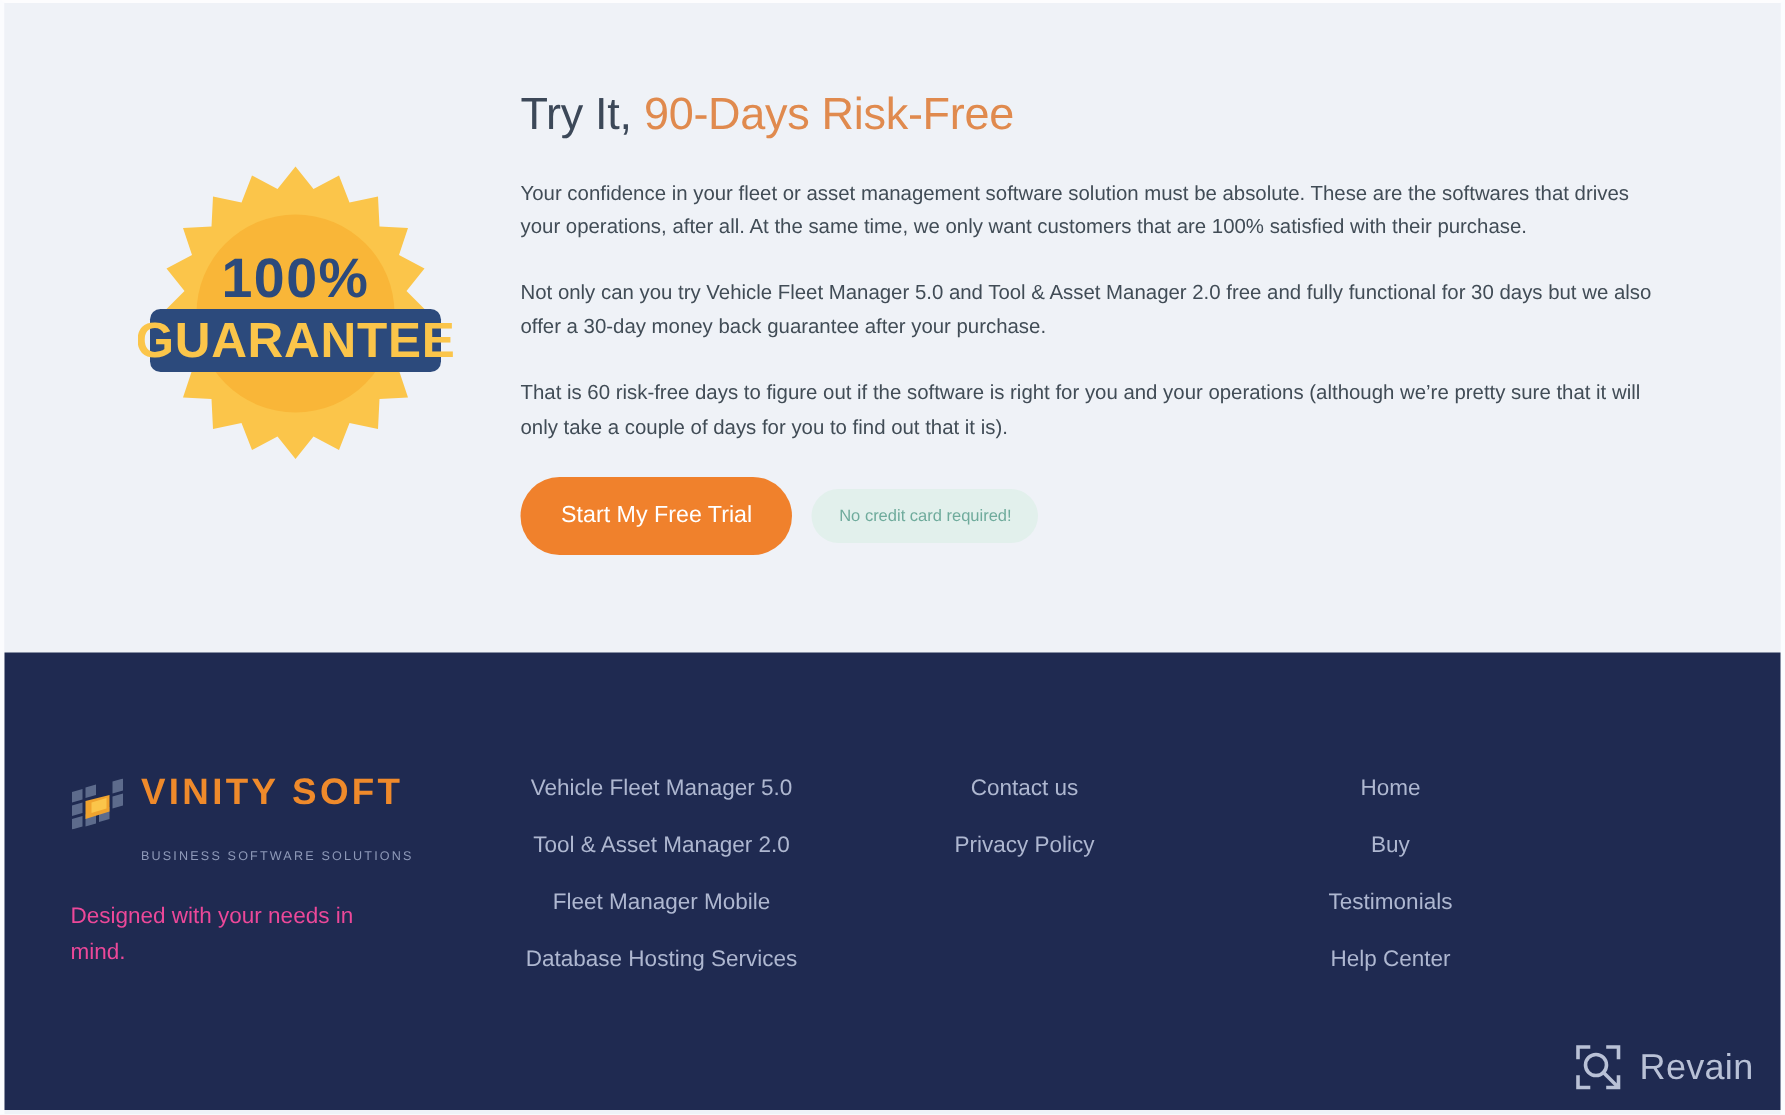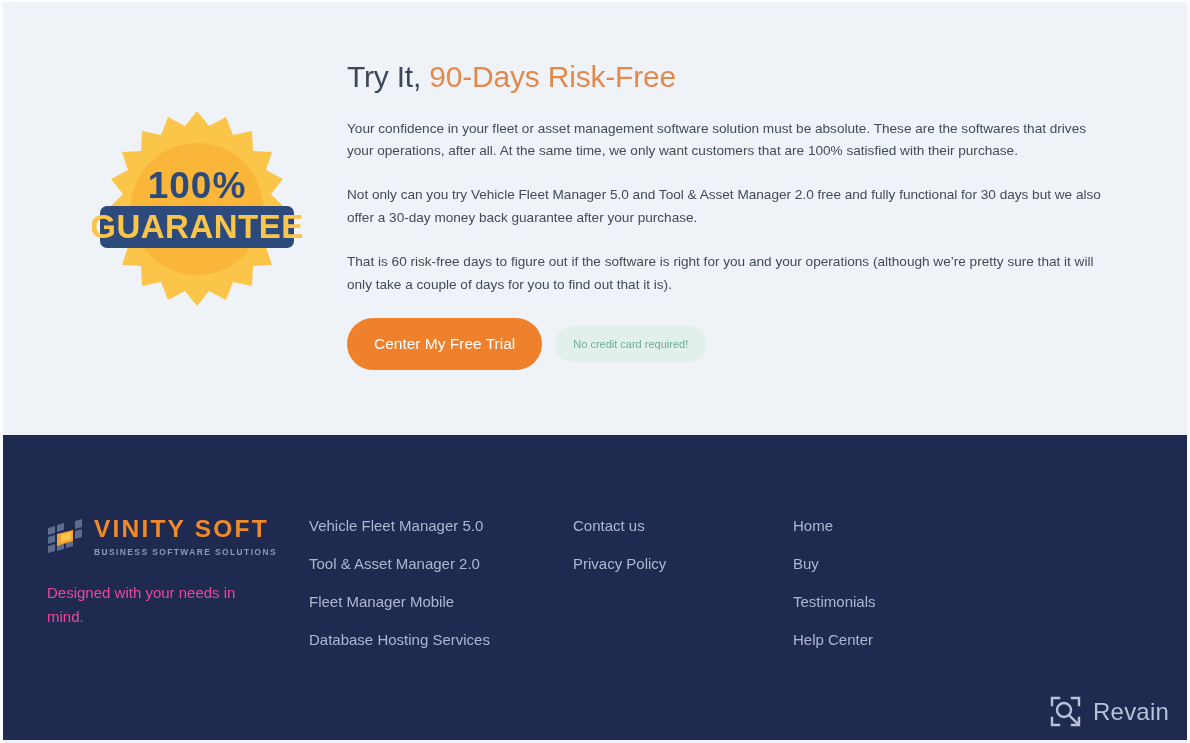--- a/index.html
+++ b/index.html
@@ -127,36 +127,36 @@
   .logo-word {
     font-size: 24.5px;
     font-weight: 700;
     color: #ef8a2b;
     letter-spacing: 2.2px;
     line-height: 1;
     font-family: "Liberation Sans", sans-serif;
   }
   .logo-tagline {
     font-size: 8.4px;
-    font-weight: 700;
+    font-weight: 400;
     color: #8e99b8;
     letter-spacing: 1.45px;
-    margin-top: 5px;
+    margin-top: 23px;
     white-space: nowrap;
   }
 
   .brand-note {
     margin-top: 24px;
     font-size: 15px;
     line-height: 1.6;
     color: #ec4899;
     max-width: 205px;
   }
 
-  .f-col { flex: 0 0 auto; }
+  .f-col { flex: 0 0 auto; text-align: center; }
   .f-col.col1 { width: 264px; }
   .f-col.col2 { width: 268px; }
   .f-col.col3 { width: 220px; }
 
   .f-link {
     display: block;
     font-size: 15px;
     color: #aeb7d0;
     text-decoration: none;
     margin-bottom: 21px;
@@ -213,21 +213,21 @@
       <h1 class="hero-title">
         <span>Try It,</span>
         <span class="accent">90-Days Risk-Free</span>
       </h1>
 
       <p class="hero-p">Your confidence in your fleet or asset management software solution must be absolute. These are the softwares that drives your operations, after all. At the same time, we only want customers that are 100% satisfied with their purchase.</p>
       <p class="hero-p">Not only can you try Vehicle Fleet Manager 5.0 and Tool &amp; Asset Manager 2.0 free and fully functional for 30 days but we also offer a 30-day money back guarantee after your purchase.</p>
       <p class="hero-p">That is 60 risk-free days to figure out if the software is right for you and your operations (although we’re pretty sure that it will only take a couple of days for you to find out that it is).</p>
 
       <div class="cta-row">
-        <button class="btn-trial">Center My Free Trial</button>
+        <button class="btn-trial">Start My Free Trial</button>
         <span class="no-card-pill">No credit card required!</span>
       </div>
     </div>
   </section>
 
   <footer class="footer">
 
     <div class="f-brand">
       <div class="logo-row">
         <span class="logo-mark">

